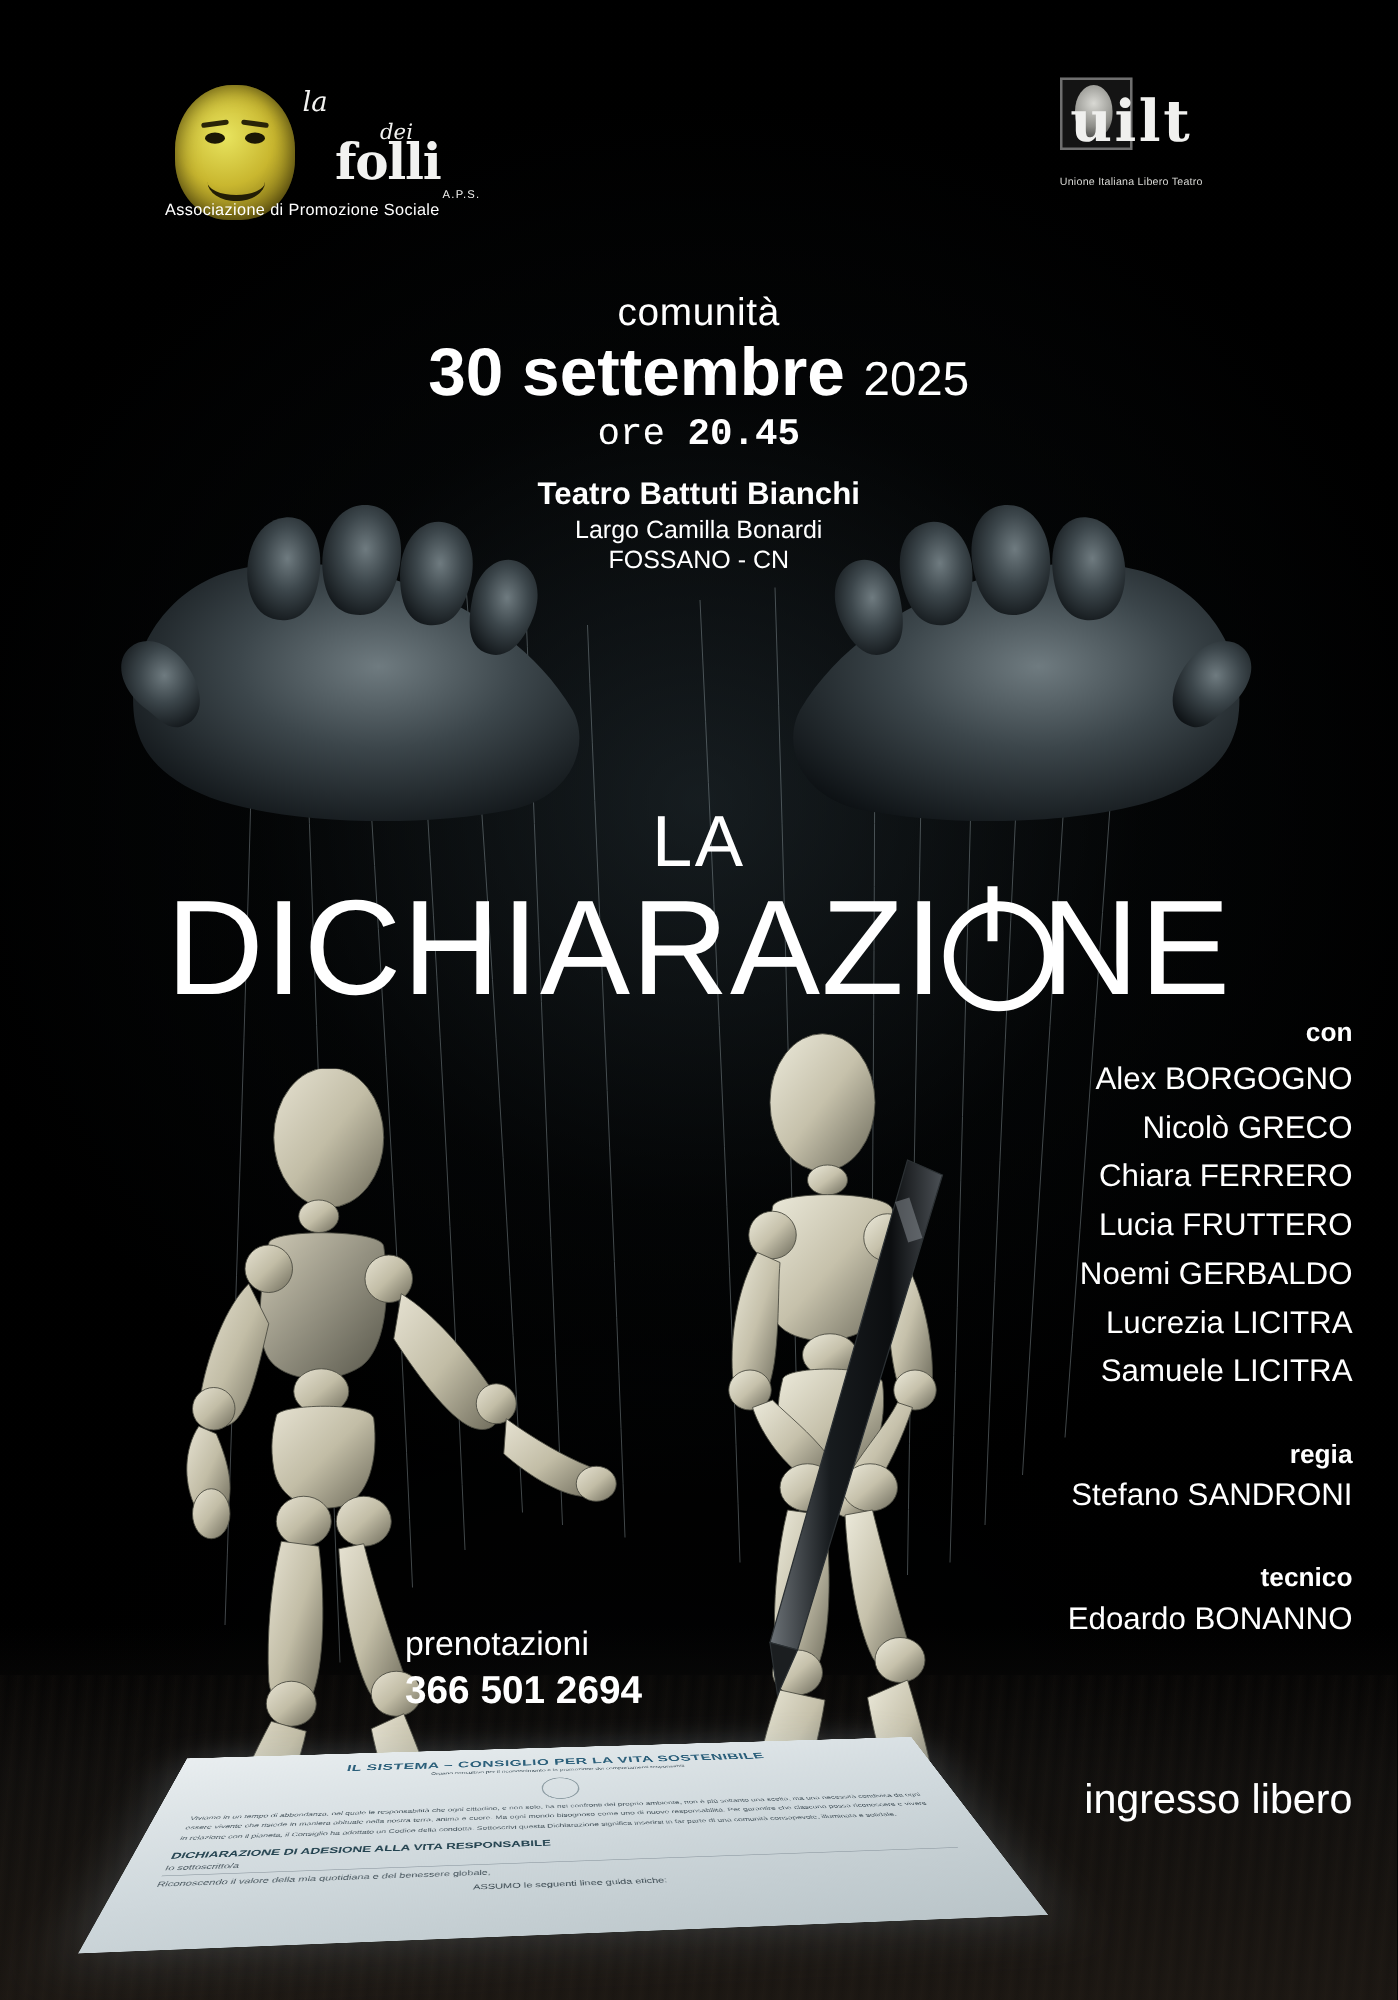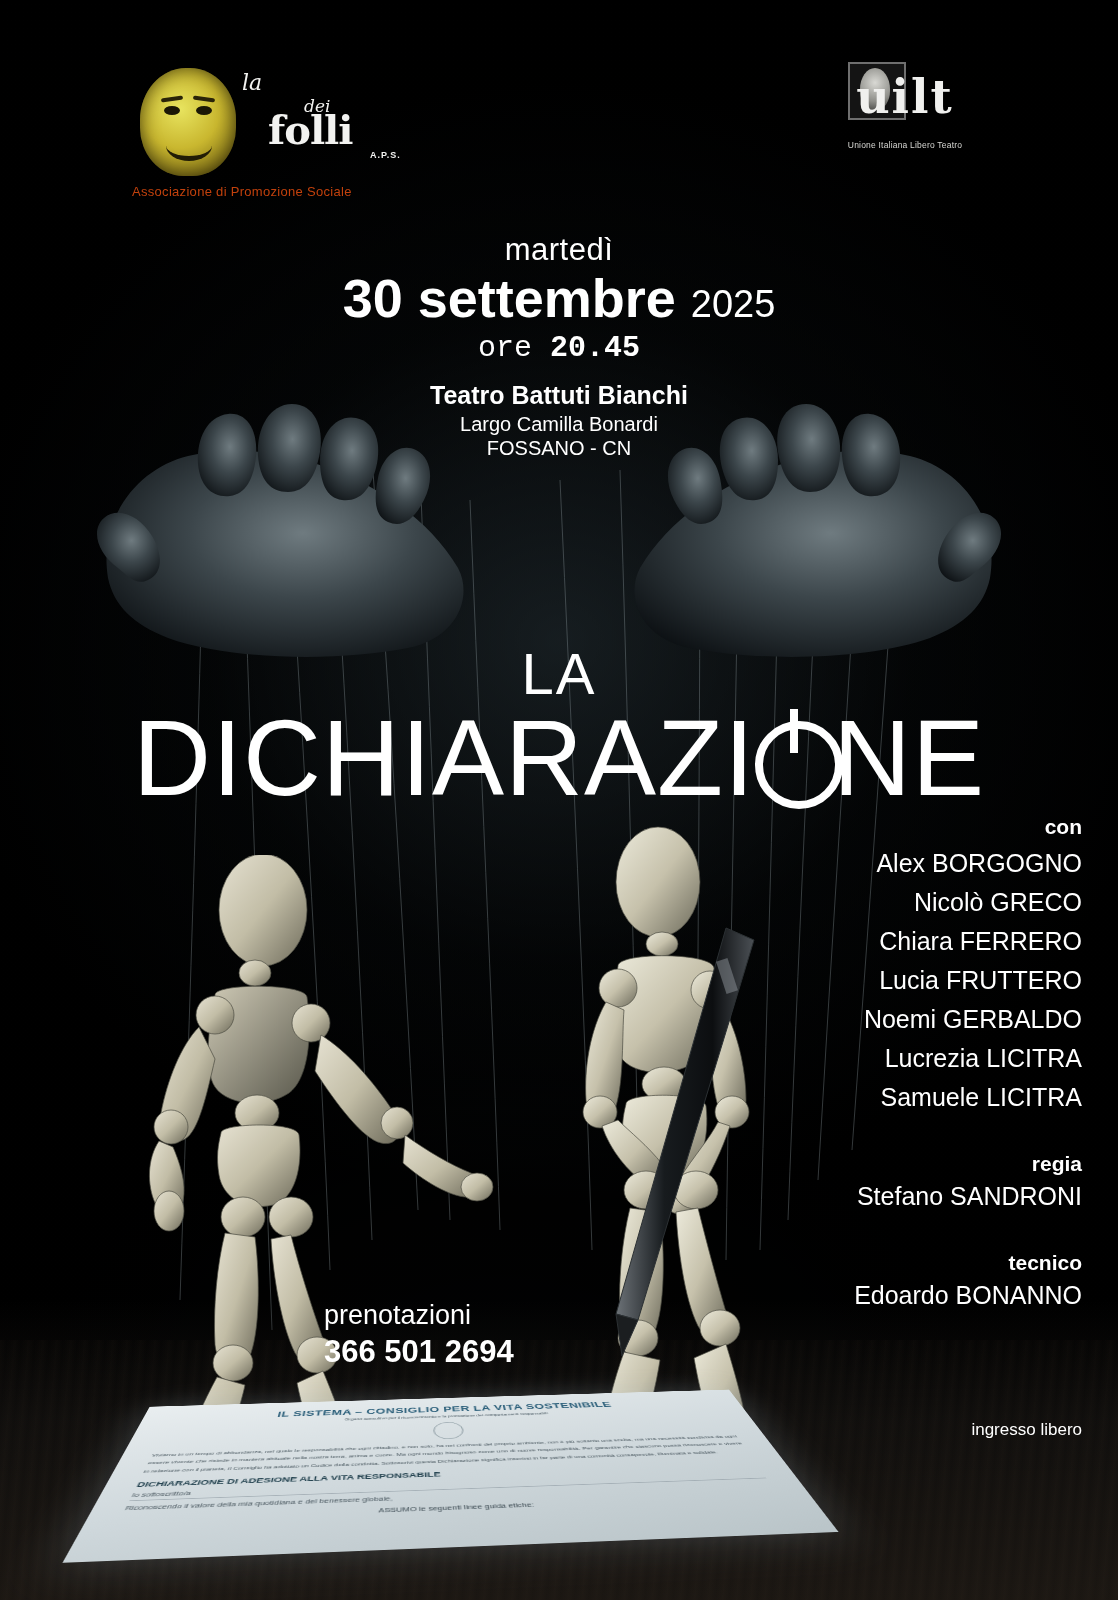--- a/index.html
+++ b/index.html
@@ -98,22 +98,22 @@
     position: absolute; left: 26px; top: 62px; width: 46px; height: 26px;
     border-bottom: 5px solid #221d06; border-radius: 0 0 50% 50%;
   }
   .logo-word {
     position: absolute; left: 112px; top: 6px; width: 160px; height: 96px;
     color: #f2f2f0;
   }
   .lw1 { position: absolute; left: 0; top: 4px; font-family: "DejaVu Serif", serif; font-style: italic; font-size: 22px; }
   .lw2 { position: absolute; left: 62px; top: 30px; font-family: "DejaVu Serif", serif; font-style: italic; font-size: 17px; }
   .lw3 { position: absolute; left: 26px; top: 40px; font-family: "DejaVu Serif", serif; font-weight: bold; font-size: 40px; letter-spacing: -1px; }
-  .lw4 { position: absolute; left: 128px; top: 84px; font-size: 9px; font-weight: bold; letter-spacing: 1px; }
-  .logo-tagline { position: absolute; left: 2px; top: 124px; font-size: 13px; color: #c2410c; letter-spacing: .3px; }
+  .lw4 { position: absolute; left: 112px; top: 84px; font-size: 9px; font-weight: normal; letter-spacing: 1px; }
+  .logo-tagline { position: absolute; left: 2px; top: 100px; font-size: 13px; color: #ffffff; letter-spacing: .3px; }
 
   .logo-right { position: absolute; left: 820px; top: 62px; width: 170px; height: 110px; text-align: center; }
   .uilt-box {
     position: relative; margin: 0 auto; width: 150px; height: 76px;
     color: #f0f0ee;
   }
   .uilt-sq { position: absolute; left: 18px; top: 0; width: 54px; height: 54px; background: #141414; border: 2px solid #6f6f6f; }
   .uilt-face {
     position: absolute; left: 30px; top: 6px; width: 30px; height: 42px;
     border-radius: 50% 50% 45% 45%;
@@ -155,21 +155,21 @@
   }
 
   
   .credits { position: absolute; right: 36px; top: 815px; text-align: right; }
   .credits .lbl { font-size: 21px; font-weight: bold; }
   .credits .name { font-size: 25px; font-weight: 300; margin-top: 10px; }
   .block-gap { height: 34px; }
   .credits .role { font-size: 21px; font-weight: bold; margin-top: 6px; }
   .credits .role-name { font-size: 25px; font-weight: 300; margin-top: 6px; }
 
-  .free { position: absolute; right: 36px; top: 1420px; font-size: 17px; font-weight: 300; text-align: right; }
+  .free { position: absolute; right: 36px; top: 1420px; font-size: 33px; font-weight: 300; text-align: right; }
 
   
   .booking { position: absolute; left: 324px; top: 1300px; }
   .booking .b-lbl { font-size: 27px; font-weight: 300; }
   .booking .b-num { font-size: 31px; font-weight: bold; margin-top: 3px; }
 </style>
 </head>
 <body>
 
 <div class="poster">
@@ -364,21 +364,21 @@
   <div class="logo-right">
     <div class="uilt-box">
       <div class="uilt-sq"></div>
       <div class="uilt-face"></div>
       <div class="uilt-text">uilt</div>
     </div>
     <div class="uilt-sub">Unione Italiana Libero Teatro</div>
   </div>
 
   <div class="head-block">
-    <div class="h-day">martedì</div>
+    <div class="h-day">comunità</div>
     <div class="h-date">
       <span>30 settembre</span>
       <span class="year">2025</span>
     </div>
     <div class="h-time">
       <span>ore</span>
       <b>20.45</b>
     </div>
     <div class="venue">Teatro Battuti Bianchi</div>
     <div class="venue-addr">Largo Camilla Bonardi</div>

